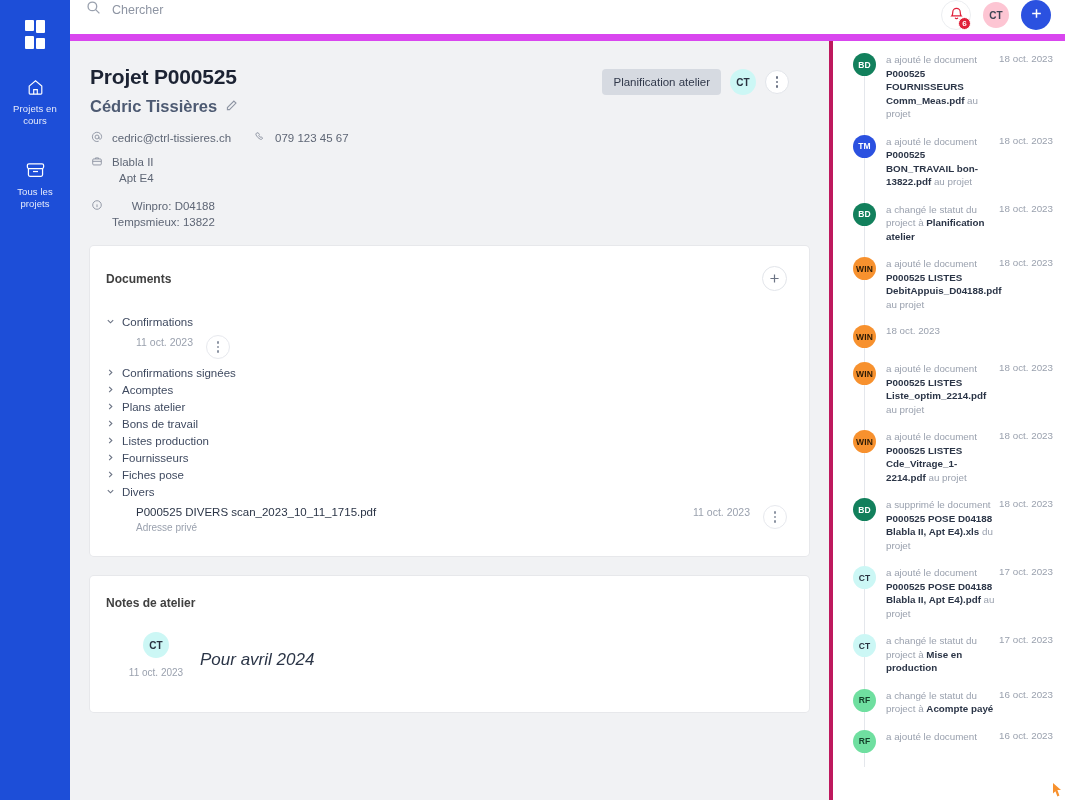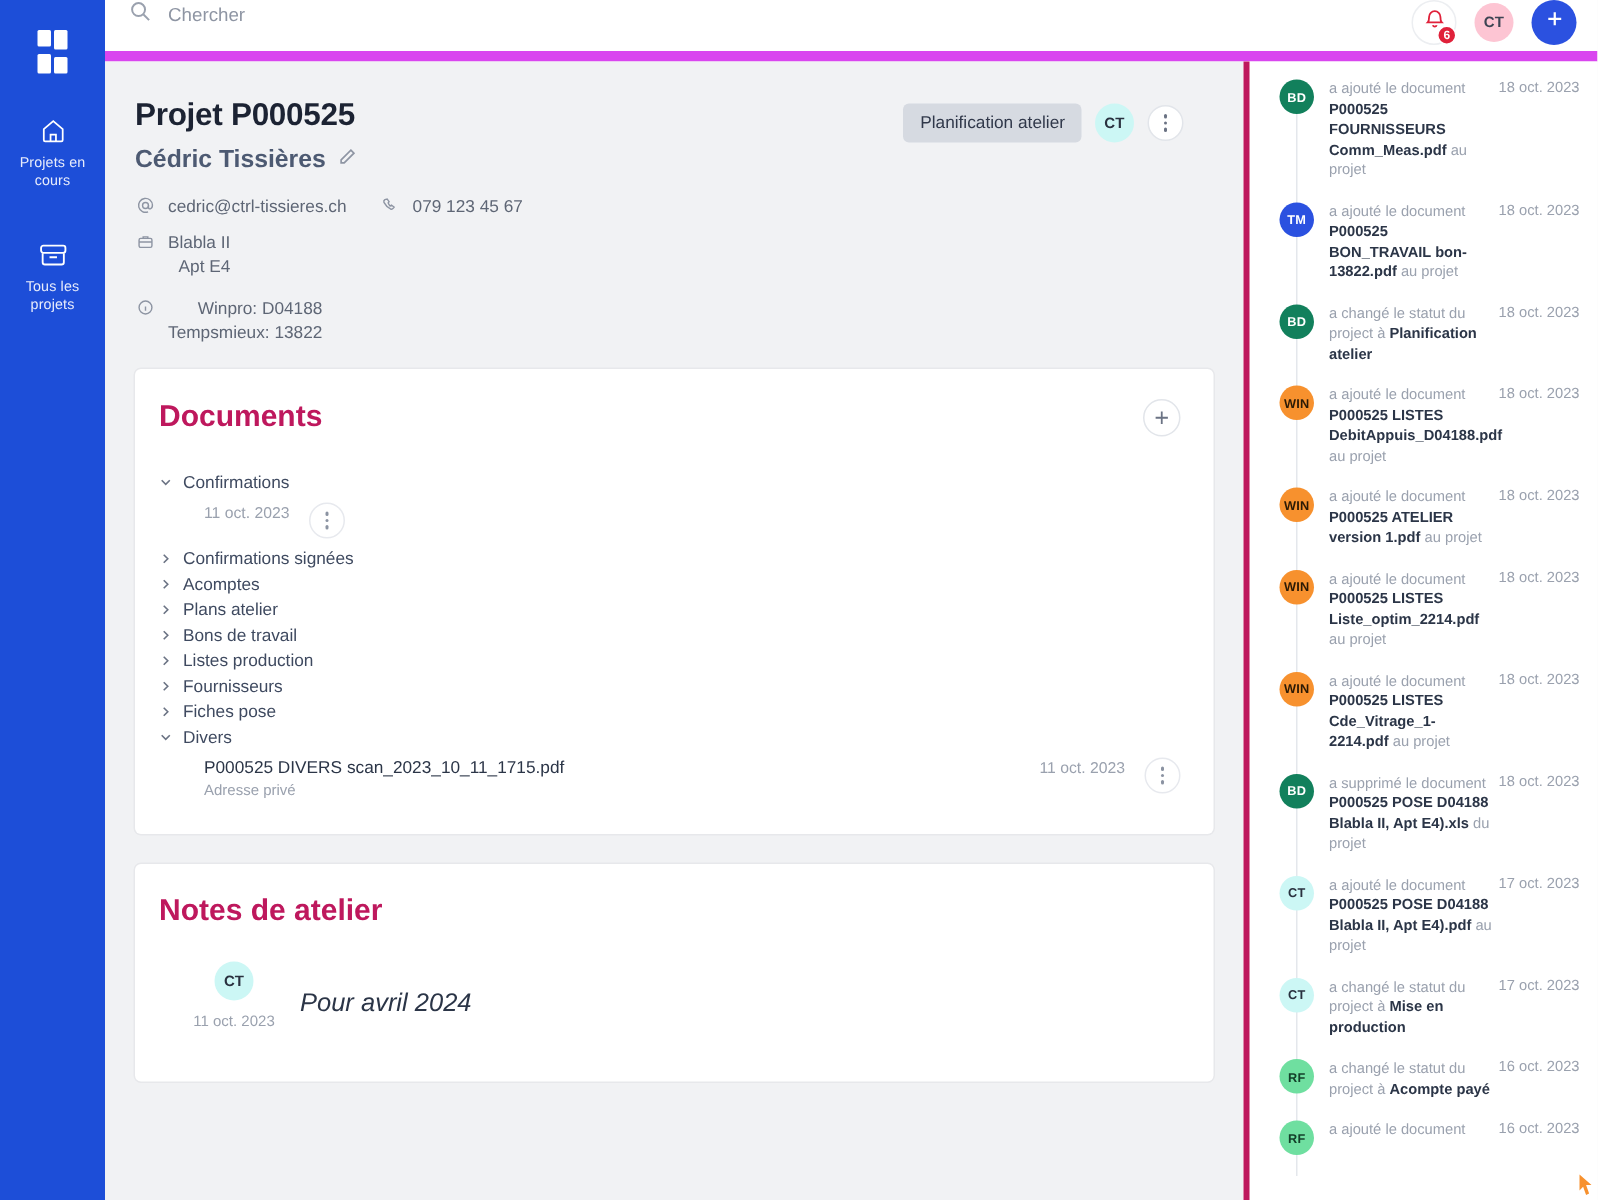--- a/index.html
+++ b/index.html
@@ -116,21 +116,21 @@
   .mi { width: 13px; flex:0 0 13px; display:flex; justify-content:center; padding-top:1px; }
   .meta-pair { display:flex; align-items:flex-start; gap: 28px; }
   .meta-sub { display:block; }
 
   
   .card {
     background:#fff; border-radius: 4px; margin: 0 0 20px 20px;
     box-shadow: 0 0 0 1px rgba(24,32,48,.045);
   }
   .card-head { display:flex; align-items:center; padding: 20px 22px 0 16px; }
-  .card-title { flex:1; font-size: 20px; font-weight:bold; color:#be185d; }
+  .card-title { flex:1; font-size: 12px; font-weight:bold; color:#404040; }
   .round-btn {
     width: 25px; height: 25px; border-radius:50%;
     border:1px solid #e2e5ea; background:#fff;
     display:flex; align-items:center; justify-content:center; cursor:pointer;
   }
 
   .tree { padding: 22px 22px 18px 16px; }
   .folder {
     display:flex; align-items:center; gap: 7px;
     padding: 2px 0 2px 0; cursor:pointer;
@@ -476,21 +476,20 @@
             <div class="act">
               <div class="act-av" style="background:#f7912e;color:#2b1a05">WIN</div>
               <div class="act-body">
                 <div class="act-txt"><span>a ajouté le document </span><b>P000525 LISTES DebitAppuis_D04188.pdf</b><span> au projet</span></div>
                 <div class="act-date">18 oct. 2023</div>
               </div>
             </div>
             <div class="act">
               <div class="act-av" style="background:#f7912e;color:#2b1a05">WIN</div>
               <div class="act-body">
-                <div class="act-txt"><span>a ajouté le document </span><b>P000525 ATELIER version 1.pdf</b><span> au projet</span></div>
                 <div class="act-date">18 oct. 2023</div>
               </div>
             </div>
             <div class="act">
               <div class="act-av" style="background:#f7912e;color:#2b1a05">WIN</div>
               <div class="act-body">
                 <div class="act-txt"><span>a ajouté le document </span><b>P000525 LISTES Liste_optim_2214.pdf</b><span> au projet</span></div>
                 <div class="act-date">18 oct. 2023</div>
               </div>
             </div>

